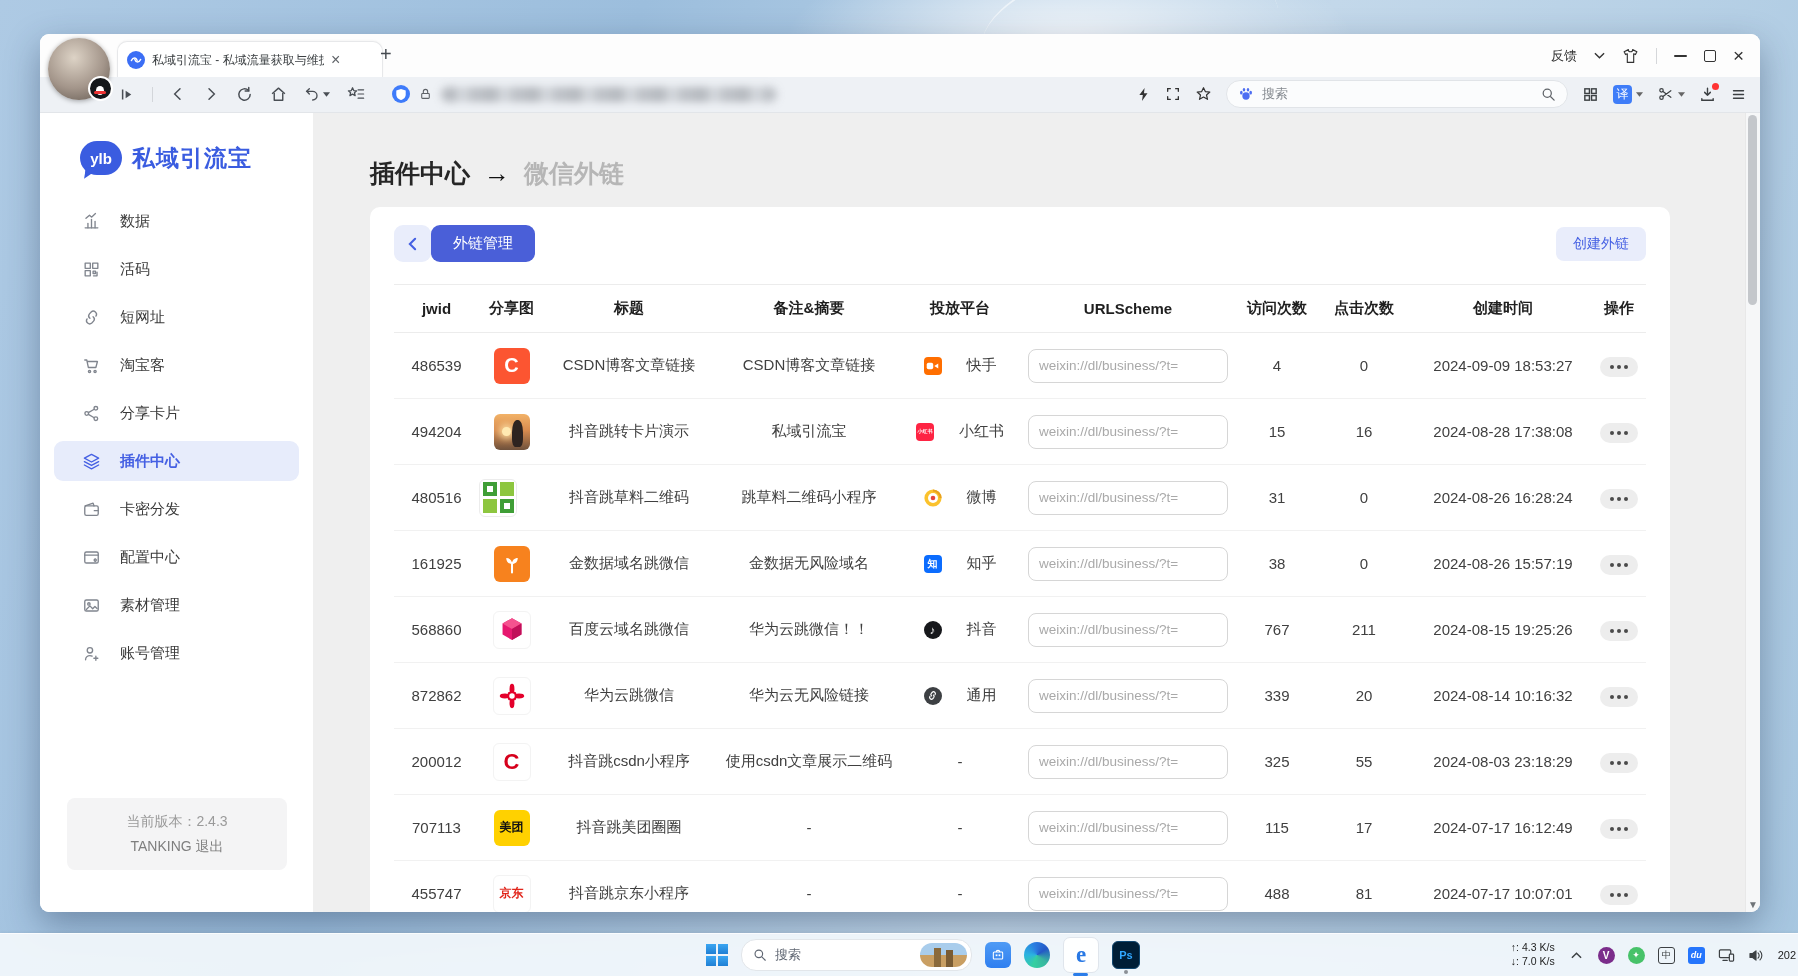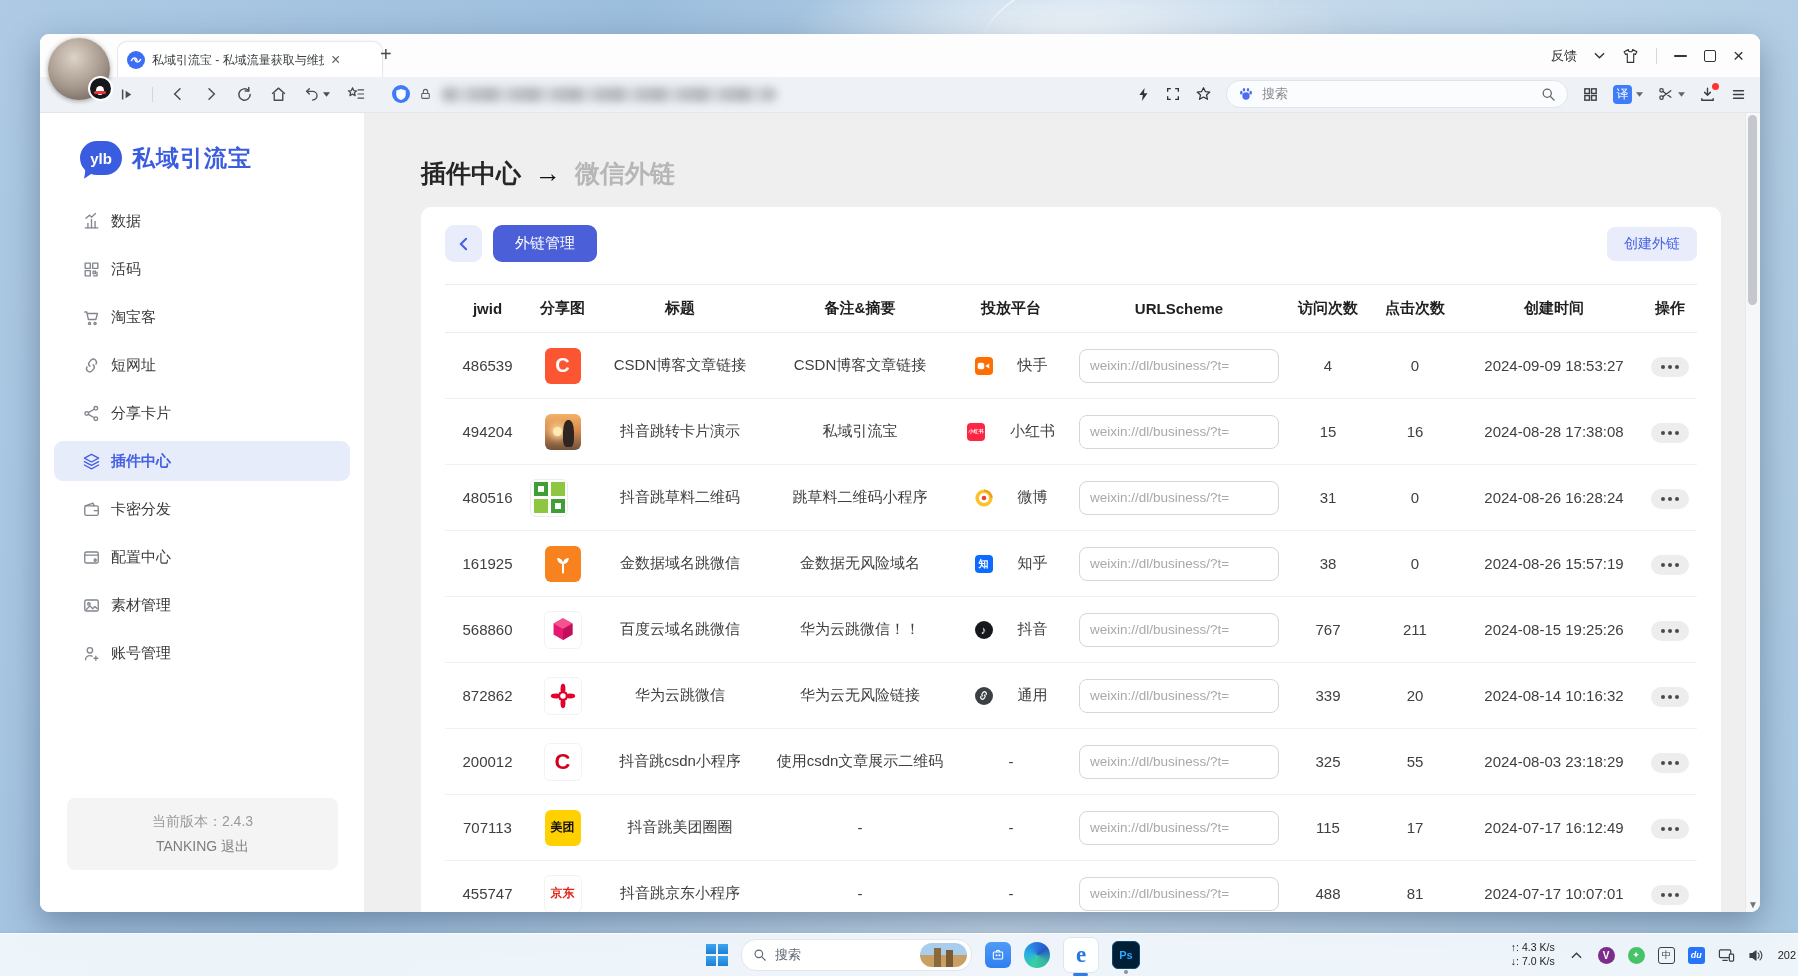--- a/index.html
+++ b/index.html
@@ -44,43 +44,43 @@
     background:repeating-linear-gradient(90deg,#a7abb1 0 15px,#c9cdd2 15px 28px,#b0b4ba 28px 42px);}
   .tb-right{position:absolute;right:13px;top:0;height:34px;display:flex;align-items:center;gap:14px;color:#3c4043;}
   .tb-search{width:318px;height:26px;border-radius:14px;background:#fbfcfd;border:1px solid #e1e4e8;display:flex;align-items:center;padding:0 11px;gap:8px;}
   .tb-search .ph{font-size:13px;color:#84898f;flex:1;}
   .tr-badge{width:19px;height:19px;border-radius:4px;background:#3f7df8;color:#fff;font-size:12px;display:flex;align-items:center;justify-content:center;}
   .dl-wrap{position:relative;display:flex;}
   .dl-dot{position:absolute;right:-3px;top:-3px;width:7px;height:7px;border-radius:50%;background:#f33;}
 
   
   .page{position:absolute;top:79px;left:0;right:0;bottom:0;display:flex;}
-  .sidebar{width:324px;background:#fff;position:relative;flex:none;}
+  .sidebar{width:273px;background:#fff;position:relative;flex:none;}
   .brand{display:flex;align-items:center;gap:10px;margin:28px 0 26px 40px;}
   .logo-bubble{position:relative;width:42px;height:34px;background:#3a5ce0;border-radius:17px;color:#fff;font-weight:800;font-size:15px;
     display:flex;align-items:center;justify-content:center;}
   .logo-bubble::after{content:"";position:absolute;left:5px;bottom:-5px;border:6px solid transparent;border-top-color:#3a5ce0;border-left-color:#3a5ce0;transform:rotate(10deg);}
   .brand-name{font-size:23px;color:#3a5ce0;font-weight:800;letter-spacing:1px;}
   .side-menu{display:flex;flex-direction:column;gap:8px;padding:0 14px;}
-  .side-item{height:40px;display:flex;align-items:center;gap:10px;padding-left:27px;border-radius:9px;font-size:15px;color:#3a3a3a;cursor:pointer;font-family:Liberation Mono, monospace;}
+  .side-item{height:40px;display:flex;align-items:center;gap:19px;padding-left:27px;border-radius:9px;font-size:15px;color:#3a3a3a;cursor:pointer;font-family:Liberation Mono, monospace;}
   .si-icon{width:20px;height:20px;color:#80858e;display:flex;align-items:center;justify-content:center;flex:none;}
   .side-item.active{background:#e7ecfb;color:#4560e3;font-weight:700;}
   .side-item.active .si-icon{color:#4560e3;}
   .version-box{position:absolute;left:27px;right:26px;bottom:42px;background:#f4f4f5;border-radius:8px;text-align:center;
     padding:11px 0;color:#9a9a9a;font-size:14px;line-height:1.8;}
   .vb-line2{color:#7e7e7e;}
   .logout{cursor:pointer;}
 
   .main{flex:1;background:#efefef;position:relative;overflow:hidden;}
   .breadcrumb{position:absolute;left:57px;top:44px;display:flex;align-items:center;gap:14px;}
   .bc-parent{font-size:25px;color:#262626;font-weight:700;}
   .bc-arrow{font-size:26px;color:#111;font-weight:700;}
   .bc-current{font-size:25px;color:#b6b6b6;font-weight:700;}
   .card{position:absolute;left:57px;top:94px;width:1252px;bottom:-12px;background:#fff;border-radius:10px;padding:18px 24px;}
-  .card-toolbar{display:flex;align-items:center;gap:11px;position:relative;height:37px;font-family:Liberation Mono, monospace;}
+  .card-toolbar{display:flex;align-items:center;position:relative;height:37px;font-family:Liberation Mono, monospace;}
   .back-btn{width:37px;height:37px;border-radius:9px;background:#e9edfb;color:#4560e3;border:none;display:flex;align-items:center;justify-content:center;cursor:pointer;}
   .pill-btn{height:37px;padding:0 22px;border-radius:9px;background:#4a5fd8;color:#fff;font-size:15px;border:none;cursor:pointer;font-family:inherit;}
   .create-btn{position:absolute;right:0;top:2px;height:34px;padding:0 17px;border-radius:8px;background:#e9edfb;color:#4560e3;font-size:14px;border:none;cursor:pointer;font-family:inherit;}
 
   .thead,.trow{display:grid;grid-template-columns:85px 65px 170px 190px 112px 224px 74px 100px 178px 1fr;align-items:center;}
   .thead{margin-top:22px;border-top:1px solid #ececec;border-bottom:1px solid #ececec;height:47px;font-size:15px;font-weight:700;color:#1f1f1f;}
   .th,.td{text-align:center;}
   .trow{height:65px;border-bottom:1px solid #f1f1f1;font-size:15px;color:#404040;}
   .share-thumb{width:36px;height:36px;border-radius:6px;display:inline-flex;align-items:center;justify-content:center;overflow:hidden;vertical-align:middle;position:relative;}
   .st-csdn-o{background:#fc5531;color:#fff;font-weight:800;font-size:20px;}
@@ -345,35 +345,35 @@
                   <rect x="13.5" y="4" width="6.5" height="6.5"></rect>
                   <rect x="4" y="13.5" width="6.5" height="6.5"></rect>
                   <path d="M14 14h3v3h-3zM19 15.5v4.5h-4.5"></path>
                 </svg>
               </span>
               <span>活码</span>
             </div>
             <div class="side-item">
               <span class="si-icon">
                 <svg width="19" height="19" viewBox="0 0 24 24" fill="none" stroke="currentColor" stroke-width="1.7" stroke-linecap="round" stroke-linejoin="round">
+                  <path d="M10 13a4 4 0 0 1-.6-5.6L11.6 5a4 4 0 0 1 6 5.2"></path>
+                  <path d="M14 11a4 4 0 0 1 .6 5.6L12.4 19a4 4 0 0 1-6-5.2"></path>
+                </svg>
+              </span>
+              <span>短网址</span>
+            </div>
+            <div class="side-item">
+              <span class="si-icon">
+                <svg width="19" height="19" viewBox="0 0 24 24" fill="none" stroke="currentColor" stroke-width="1.7" stroke-linecap="round" stroke-linejoin="round">
                   <circle cx="9.5" cy="19.5" r="1.4"></circle>
                   <circle cx="16.5" cy="19.5" r="1.4"></circle>
                   <path d="M3.5 5H6l2 9.5h9.5L19.5 7H7"></path>
                 </svg>
               </span>
               <span>淘宝客</span>
-            </div>
-            <div class="side-item">
-              <span class="si-icon">
-                <svg width="19" height="19" viewBox="0 0 24 24" fill="none" stroke="currentColor" stroke-width="1.7" stroke-linecap="round" stroke-linejoin="round">
-                  <path d="M10 13a4 4 0 0 1-.6-5.6L11.6 5a4 4 0 0 1 6 5.2"></path>
-                  <path d="M14 11a4 4 0 0 1 .6 5.6L12.4 19a4 4 0 0 1-6-5.2"></path>
-                </svg>
-              </span>
-              <span>短网址</span>
             </div>
             <div class="side-item">
               <span class="si-icon">
                 <svg width="19" height="19" viewBox="0 0 24 24" fill="none" stroke="currentColor" stroke-width="1.7" stroke-linecap="round" stroke-linejoin="round">
                   <circle cx="6" cy="12" r="2.3"></circle>
                   <circle cx="17.5" cy="5.5" r="2.3"></circle>
                   <circle cx="17.5" cy="18.5" r="2.3"></circle>
                   <path d="M8.1 10.8l7.3-4.2M8.1 13.2l7.3 4.2"></path>
                 </svg>
               </span>

